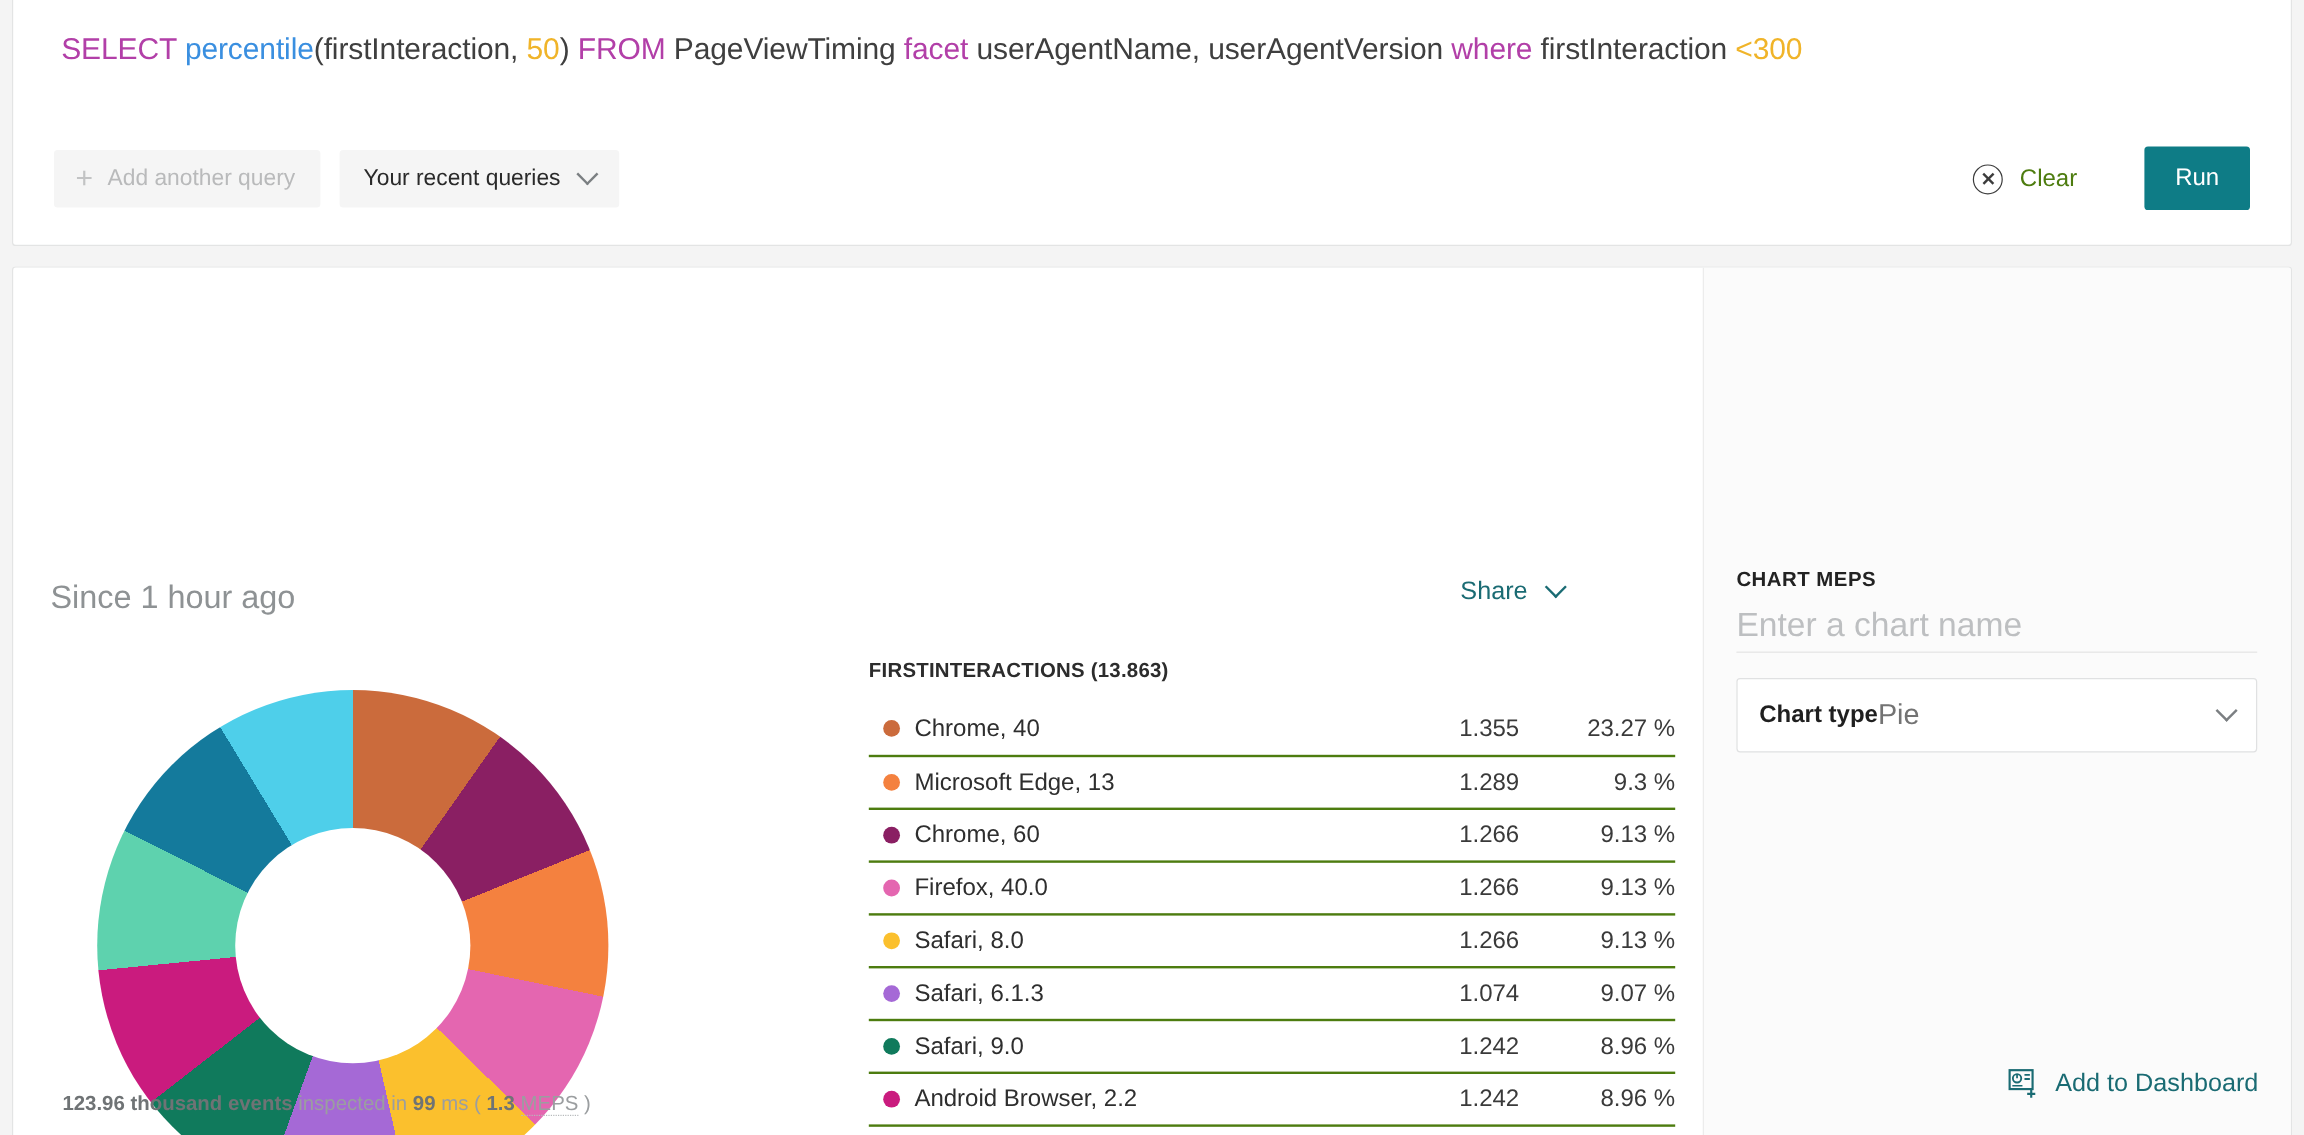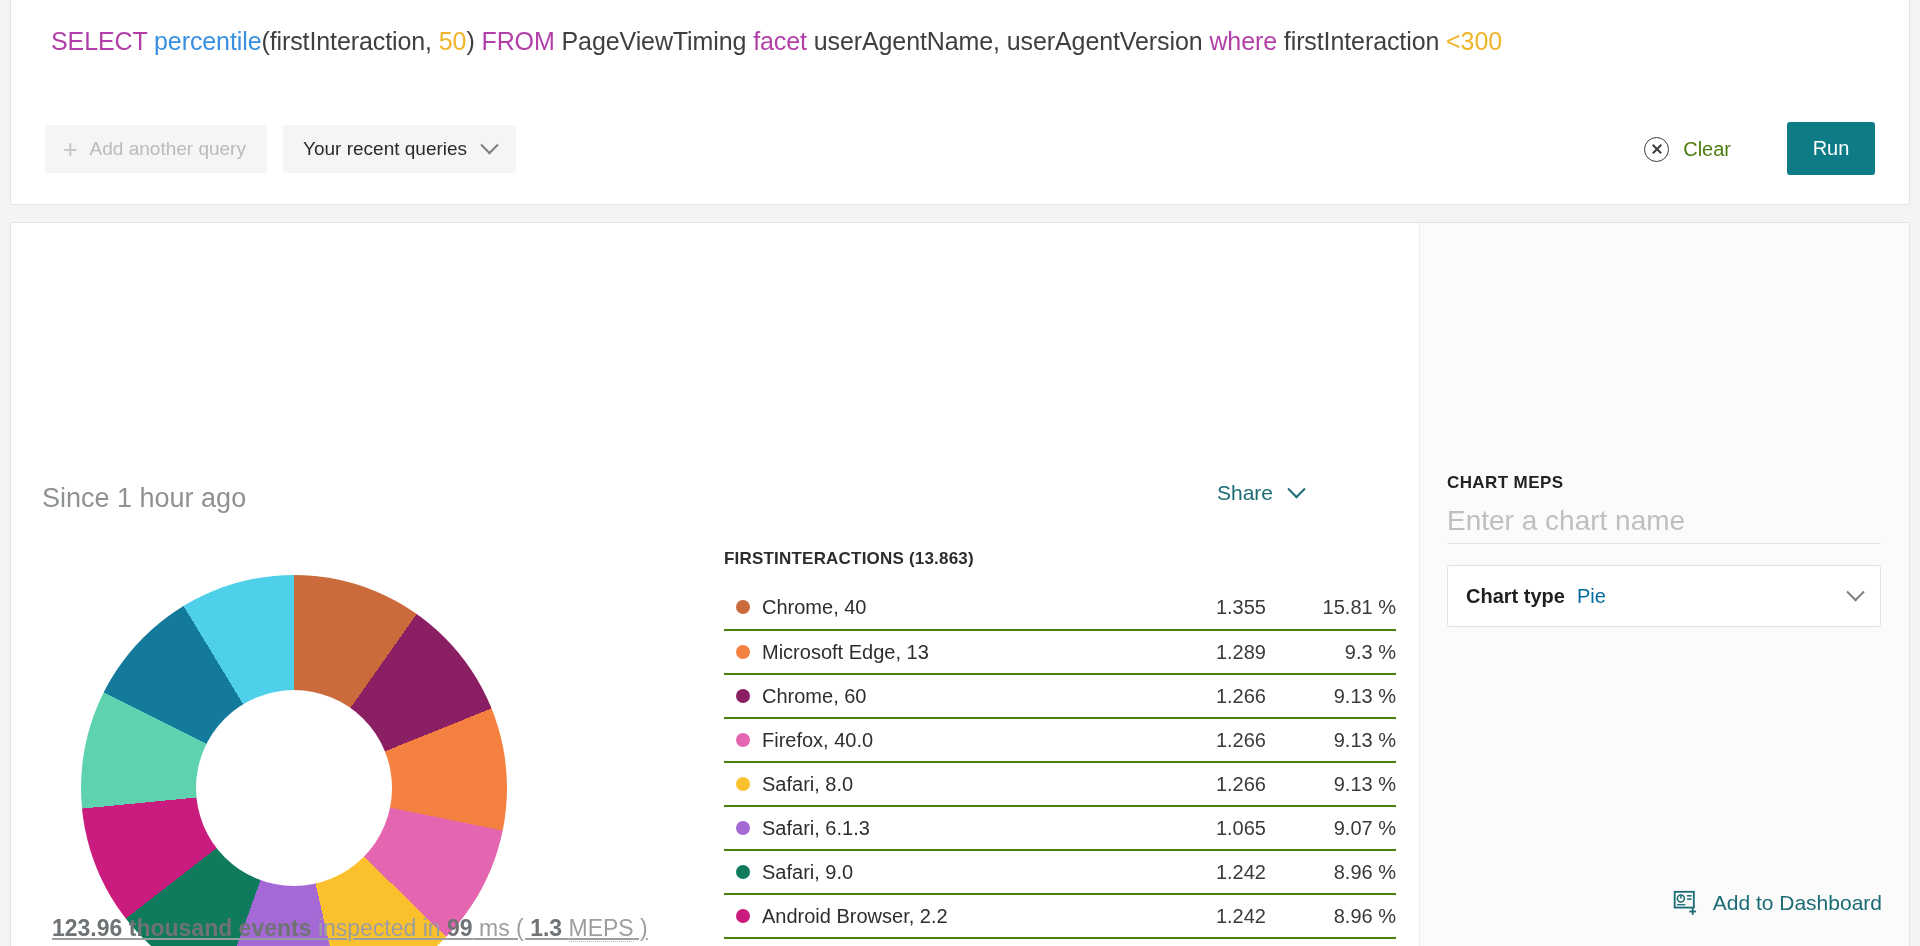--- a/index.html
+++ b/index.html
@@ -103,21 +103,21 @@
     display: flex; align-items: center; height: 44px;
     border-top: 2px solid #4d7c0f; font-size: 20px; color: #2e2e2e;
   }
   .legend-row:first-of-type { border-top: none; }
   .legend-dot { width: 14px; height: 14px; border-radius: 50%; margin: 0 12px 0 12px; flex: none; }
   .legend-label { flex: 1; }
   .legend-val { width: 120px; text-align: right; color: #3a3a3a; }
   .legend-pct { width: 130px; text-align: right; color: #3a3a3a; }
 
   .footer {
-    position: absolute; left: 41px; bottom: 4px; font-size: 23px; color: #9b9ea0; text-decoration: underline;
+    position: absolute; left: 41px; bottom: 16px; font-size: 17px; color: #9b9ea0;
   }
   .footer b { color: #6f7375; font-weight: bold; }
   .meps { border-bottom: 1.5px dotted #b6b9bb; }
 
   
   .sidebar {
     position: absolute; right: 0; top: 0; width: 490px; height: 100%;
     background: #fbfbfb; border-left: 1px solid #ececec;
   }
   .side-label {
@@ -130,21 +130,21 @@
     font-family: "Liberation Sans", sans-serif; font-size: 28px; color: #2b2b2b;
     outline: none; padding: 0;
   }
   .chart-name-input::placeholder { color: #bdbfc1; }
   .chart-type {
     position: absolute; left: 27px; top: 342px; width: 434px; height: 62px;
     border: 1px solid #e0e1e2; border-radius: 3px; background: #fff;
     display: flex; align-items: center; padding: 0 18px; cursor: pointer;
   }
   .ct-label { font-size: 20px; font-weight: bold; color: #1f1f1f; }
-  .ct-value { font-size: 20px; color: #0369a1; margin-left: 12px; }
+  .ct-value { font-size: 24px; color: #737373; }
   .ct-chev { margin-left: auto; }
   .add-dash {
     position: absolute; right: 27px; bottom: 30px;
     display: flex; align-items: center; gap: 13px;
     color: #1a6b73; font-size: 21px; cursor: pointer;
   }
   .dash-icon { width: 27px; height: 27px; flex: none; }
 </style>
 </head>
 <body>
@@ -188,21 +188,21 @@
         <div class="donut" id="donut" style="background: conic-gradient(rgb(203, 107, 60) 0deg, rgb(203, 107, 60) 35.176deg, rgb(138, 31, 99) 35.176deg, rgb(138, 31, 99) 68.047deg, rgb(244, 129, 63) 68.047deg, rgb(244, 129, 63) 101.53deg, rgb(228, 102, 176) 101.53deg, rgb(228, 102, 176) 134.401deg, rgb(251, 192, 45) 134.401deg, rgb(251, 192, 45) 167.273deg, rgb(165, 105, 214) 167.273deg, rgb(165, 105, 214) 199.928deg, rgb(16, 122, 92) 199.928deg, rgb(16, 122, 92) 232.187deg, rgb(202, 27, 126) 232.187deg, rgb(202, 27, 126) 264.446deg, rgb(94, 210, 174) 264.446deg, rgb(94, 210, 174) 296.706deg, rgb(20, 122, 156) 296.706deg, rgb(20, 122, 156) 328.749deg, rgb(78, 207, 234) 328.749deg, rgb(78, 207, 234) 360deg);"></div>
       </div>
 
       <div class="legend">
         <div class="legend-title">FIRSTINTERACTIONS (13.863)</div>
         <div id="legend-rows">
             <div class="legend-row">
               <span class="legend-dot" style="background: rgb(203, 107, 60);"></span>
               <span class="legend-label">Chrome, 40</span>
               <span class="legend-val">1.355</span>
-              <span class="legend-pct">15.81 %</span>
+              <span class="legend-pct">23.27 %</span>
             </div>
             <div class="legend-row">
               <span class="legend-dot" style="background: rgb(244, 129, 63);"></span>
               <span class="legend-label">Microsoft Edge, 13</span>
               <span class="legend-val">1.289</span>
               <span class="legend-pct">9.3 %</span>
             </div>
             <div class="legend-row">
               <span class="legend-dot" style="background: rgb(138, 31, 99);"></span>
               <span class="legend-label">Chrome, 60</span>
@@ -217,21 +217,21 @@
             </div>
             <div class="legend-row">
               <span class="legend-dot" style="background: rgb(251, 192, 45);"></span>
               <span class="legend-label">Safari, 8.0</span>
               <span class="legend-val">1.266</span>
               <span class="legend-pct">9.13 %</span>
             </div>
             <div class="legend-row">
               <span class="legend-dot" style="background: rgb(165, 105, 214);"></span>
               <span class="legend-label">Safari, 6.1.3</span>
-              <span class="legend-val">1.065</span>
+              <span class="legend-val">1.074</span>
               <span class="legend-pct">9.07 %</span>
             </div>
             <div class="legend-row">
               <span class="legend-dot" style="background: rgb(16, 122, 92);"></span>
               <span class="legend-label">Safari, 9.0</span>
               <span class="legend-val">1.242</span>
               <span class="legend-pct">8.96 %</span>
             </div>
             <div class="legend-row">
               <span class="legend-dot" style="background: rgb(202, 27, 126);"></span>

